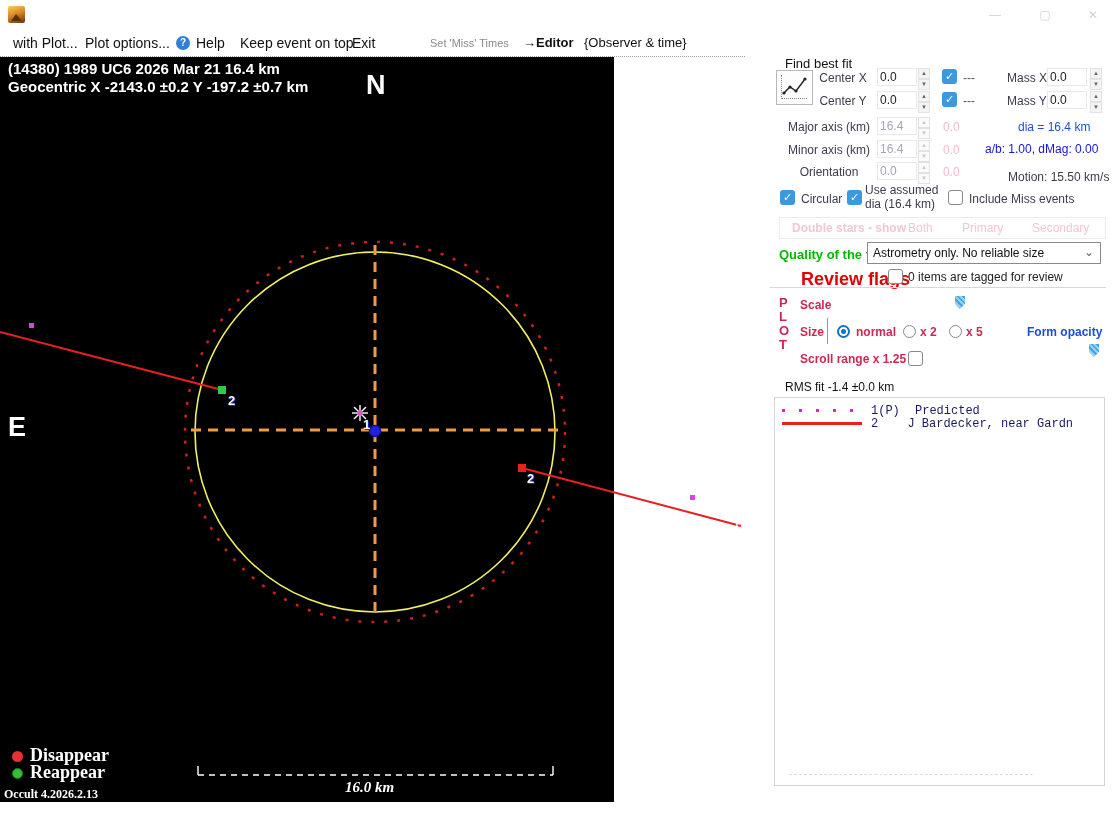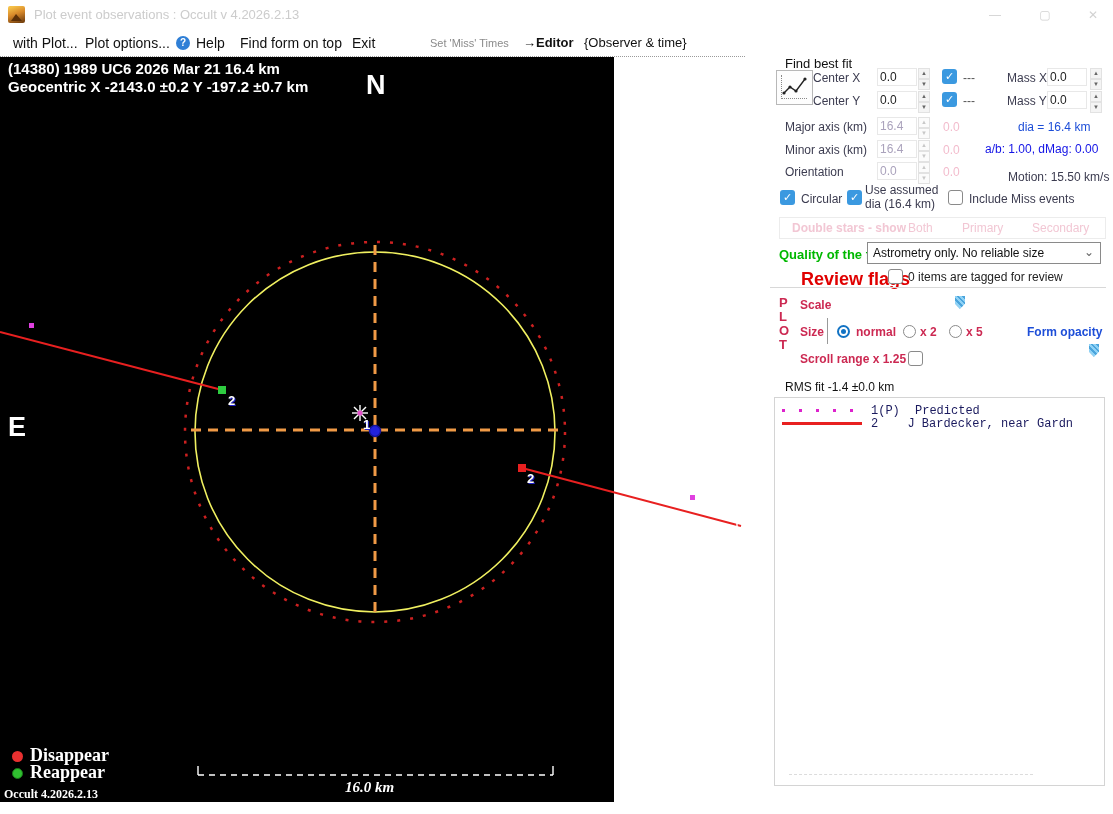--- a/index.html
+++ b/index.html
@@ -32,21 +32,21 @@
               text-shadow:1px 1px 0 #2222cc; font-family:"Liberation Sans",sans-serif; }
   #label-10mas { position:absolute; left:700px; top:362px; width:58px; text-align:center;
                  color:#fff; font-size:15px; transform:rotate(90deg); font-family:"Liberation Serif",serif; font-weight:normal; }
   .legend-dot { position:absolute; width:11px; height:11px; border-radius:50%; }
   .legend-text { position:absolute; color:#fff; font-size:18px; font-weight:bold; font-family:"Liberation Serif",serif; }
 
   
   #panel { position:absolute; left:745px; top:50px; width:368px; height:764px; background:#fff;
            font-size:12px; color:#3c3c50; }
   .plabel { position:absolute; white-space:nowrap; }
-  .r-align { text-align:left; }
+  .r-align { text-align:center; }
   .value-box { position:absolute; width:40px; height:18px; background:#fff; border:1px solid #e8e8e8;
                font-size:12px; color:#222; padding:1px 2px; }
   .value-box.disabled { color:#aaa2bc; }
   .faded-val { position:absolute; color:#f3bccd; font-size:12px; }
   .spinner { position:absolute; width:12px; height:19px; display:flex; flex-direction:column; }
   .spinner span { flex:1; font-size:6px; line-height:9px; text-align:center; color:#666; background:#f4f4f4; border:1px solid #e2e2e2; }
   .spinner.disabled span { color:#c8c8c8; background:#fbfbfb; }
   .cb { position:absolute; width:15px; height:15px; border-radius:3px; background:#3b99e0;
         color:#fff; font-size:11px; line-height:15px; text-align:center; }
   .cb.un { background:#fff; border:1px solid #8a8a8a; }
@@ -84,32 +84,31 @@
   #bestfit-btn .axes { position:absolute; left:4px; top:4px; width:26px; height:24px;
                  border-left:1px dotted #888; border-bottom:1px dotted #888; }
 </style>
 </head>
 <body>
 
 <div id="app">
 
   <div id="titlebar">
     <div id="app-icon"></div>
-    <div id="window-title">Plot event observations : Occult v 4.2026.2.13</div>
     <div class="winbtn" id="btn-min">—</div>
     <div class="winbtn" id="btn-max">▢</div>
     <div class="winbtn" id="btn-close">✕</div>
   </div>
 
   <div id="menubar">
     <span class="menu-item" style="left:13px;">with Plot...</span>
     <span class="menu-item" style="left:85px;">Plot options...</span>
     <span id="help-icon" style="left:176px; top:6px;">?</span>
     <span class="menu-item" style="left:196px;">Help</span>
-    <span class="menu-item" style="left:240px;">Find form on top</span>
+    <span class="menu-item" style="left:240px;">Keep event on top</span>
     <span class="menu-item" style="left:352px;">Exit</span>
     <span class="menu-item" style="left:430px; top:7px; font-size:11px; color:#8b8b8b;">Set 'Miss' Times</span>
     <span class="menu-item" style="left:523px; font-weight:bold; font-size:13px;">→Editor</span>
     <span class="menu-item" style="left:584px; font-size:13px;">{Observer &amp; time}</span>
   </div>
 
   <div id="plot">
     <svg width="745" height="745" viewBox="0 0 745 745">
 
       <circle cx="375" cy="375" r="190" fill="none" stroke="#cc2020" stroke-width="2.5" stroke-dasharray="3 10"></circle>

